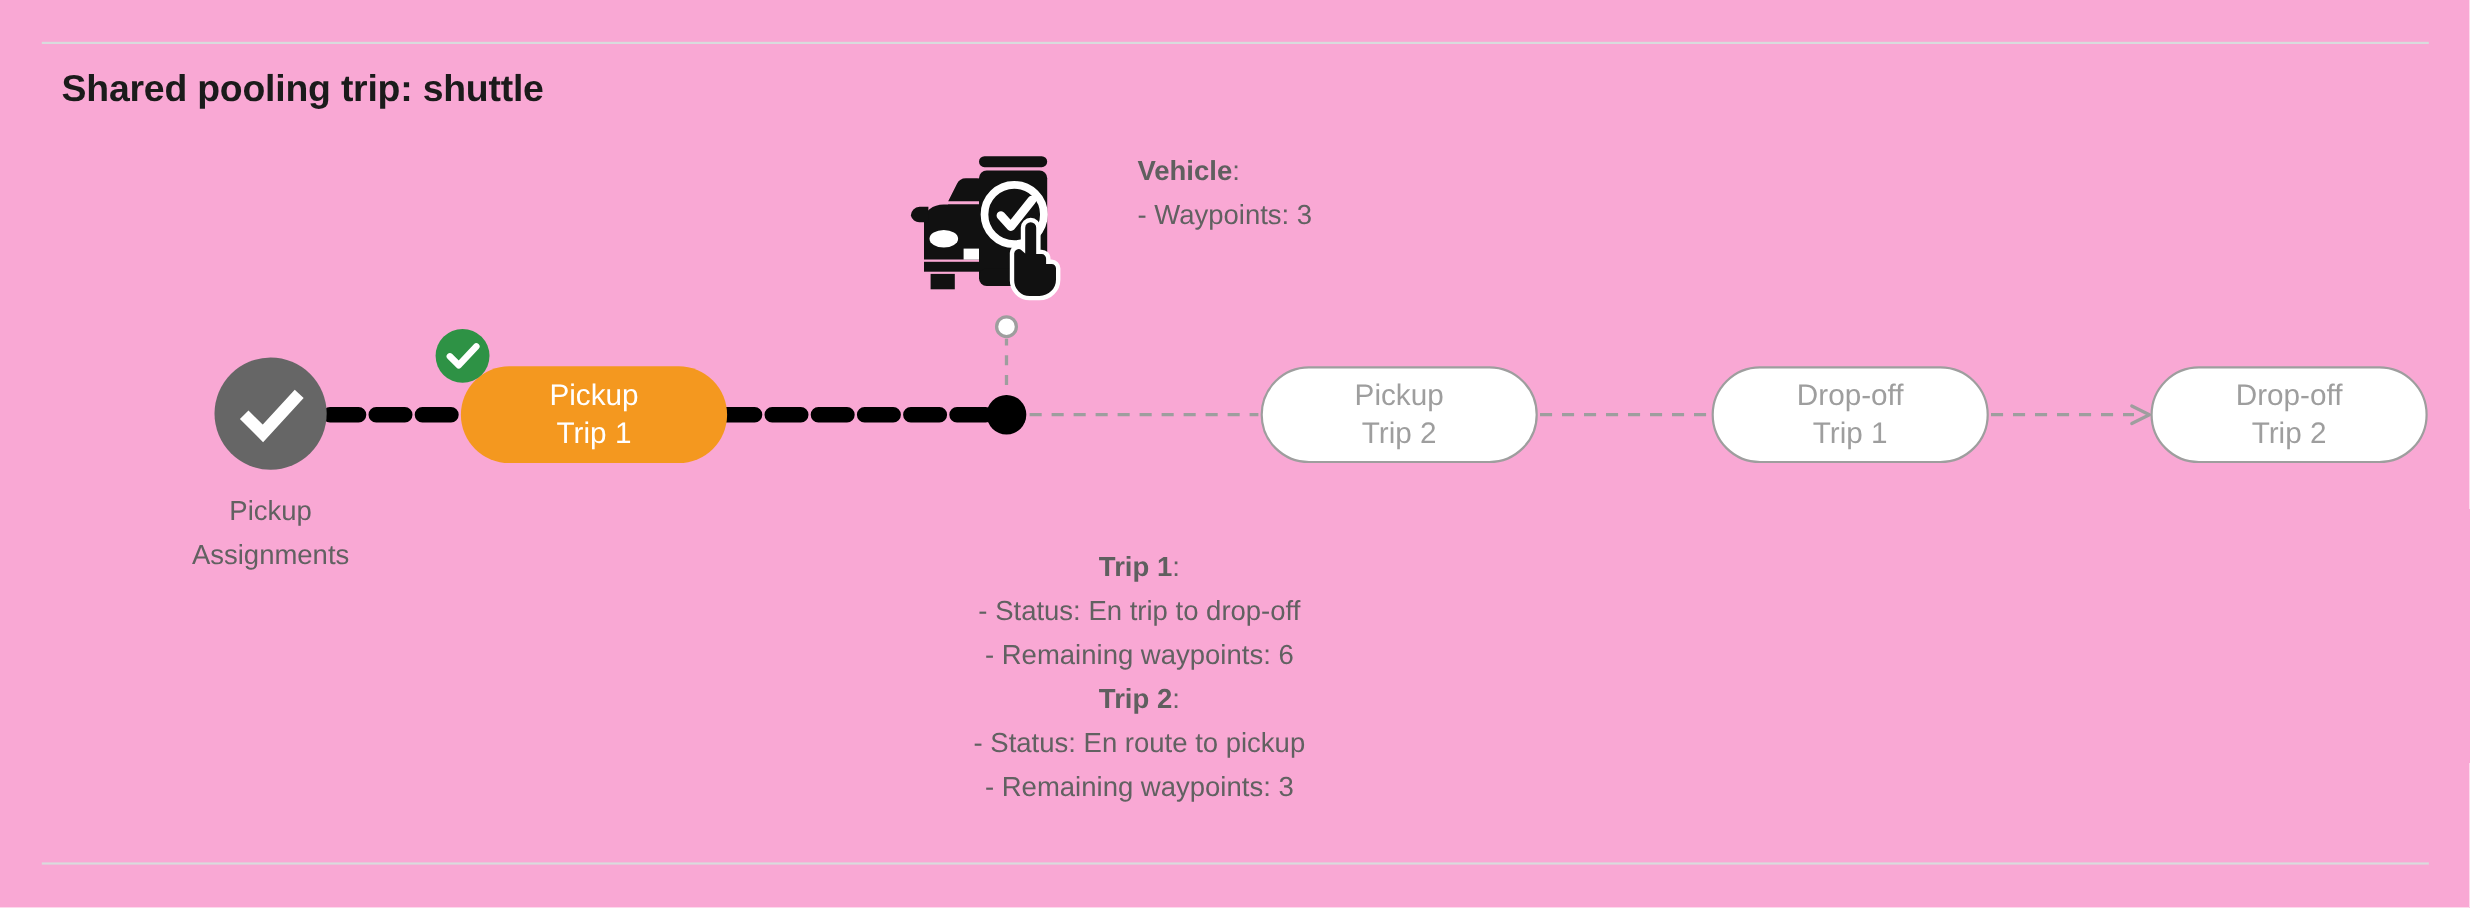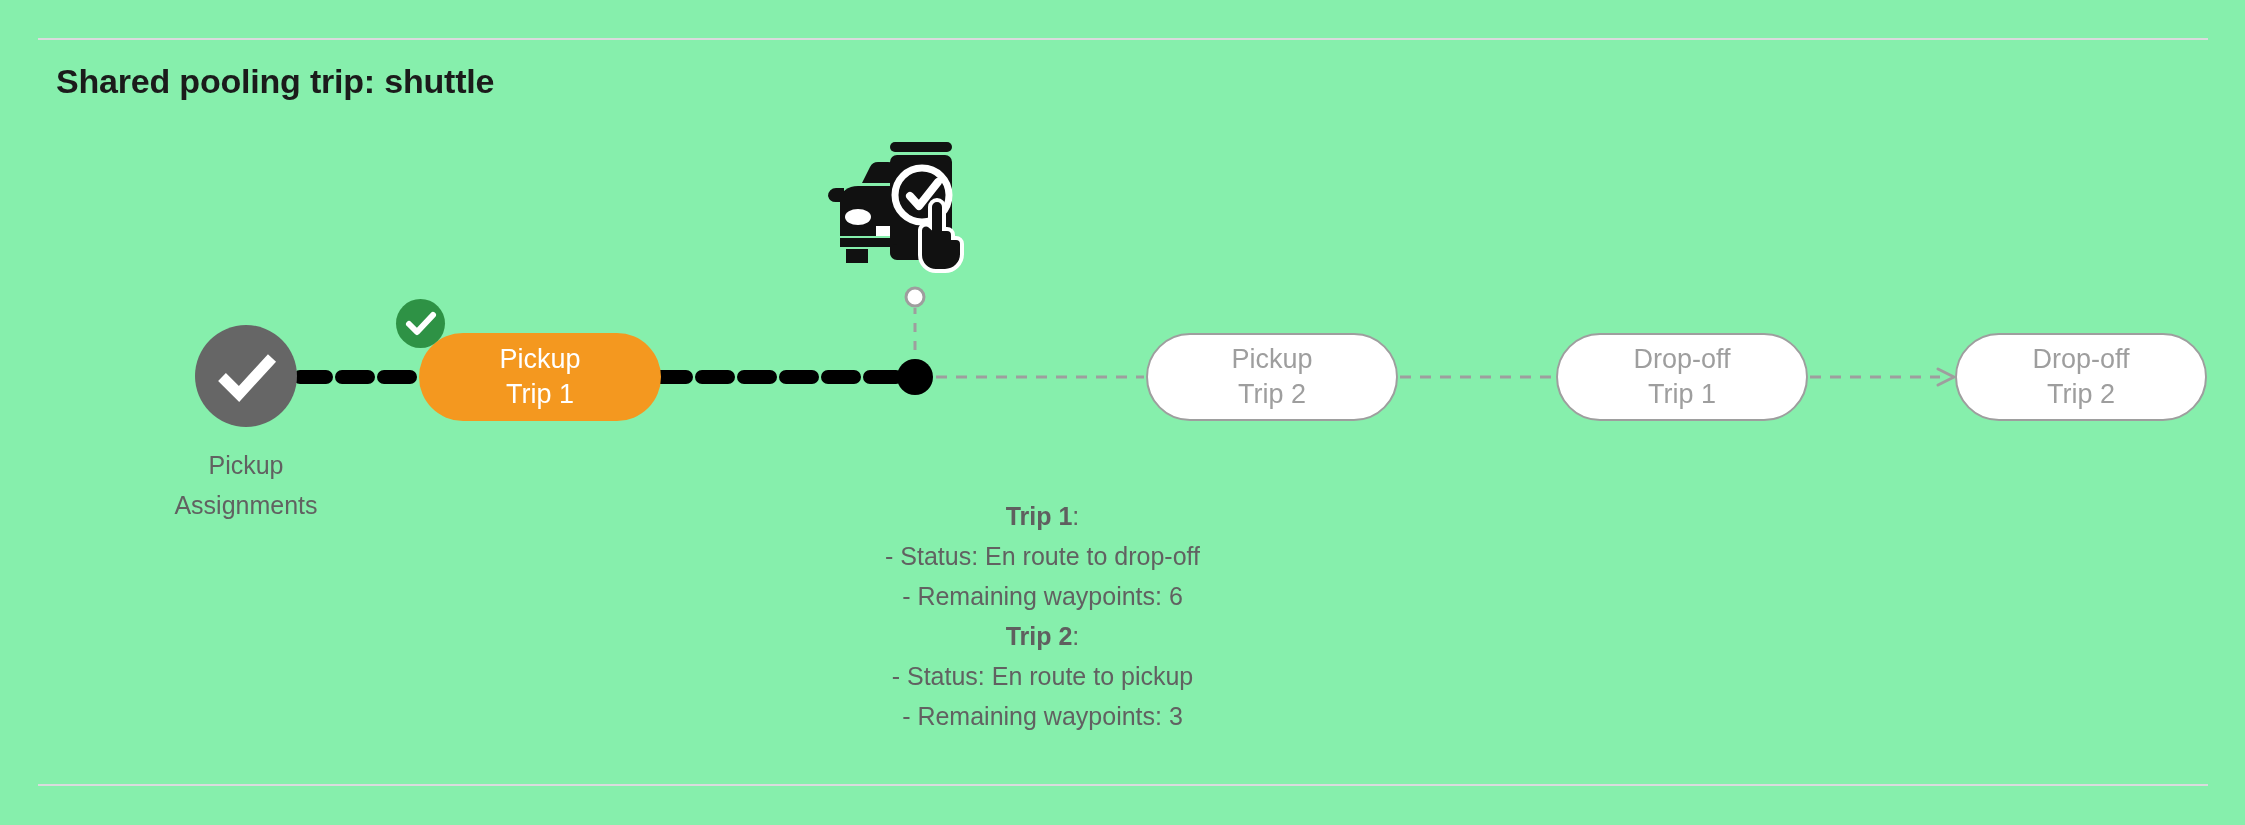--- a/index.html
+++ b/index.html
@@ -8,21 +8,21 @@
     background: #ffffff;
   }
   body {
     font-family: "Liberation Sans", sans-serif;
     -webkit-font-smoothing: antialiased;
   }
   #canvas {
     position: relative;
     width: 2245px;
     height: 825px;
-    background: #86efac;
+    background: #f9a8d4;
     overflow: hidden;
   }
 
   
   .divider {
     position: absolute;
     left: 38px;
     width: 2170px;
     height: 2px;
     background: #d9dbdd;
@@ -254,23 +254,27 @@
 
       <path d="M119 78 a7 7 0 0 1 7 7 v22 h3 a6 6 0 0 1 6 6 v3 h3 a6 6 0 0 1 6 6 v10
                a17 17 0 0 1 -17 17 h-9 a16 16 0 0 1 -16 -16 v-25 a6 6 0 0 1 10 -4 v-19
                a7 7 0 0 1 7 -7 z"></path>
       <path d="M119 78 a7 7 0 0 1 7 7 v22 h3 a6 6 0 0 1 6 6 v3 h3 a6 6 0 0 1 6 6 v10
                a17 17 0 0 1 -17 17 h-9 a16 16 0 0 1 -16 -16 v-25 a6 6 0 0 1 10 -4 v-19
                a7 7 0 0 1 7 -7 z" fill="none" stroke="#ffffff" stroke-width="4"></path>
     </g>
   </svg>
 
+  <div id="vehicle-info">
+    <span class="line"><span class="b">Vehicle</span><span>:</span></span>
+    <span class="line">- Waypoints: 3</span>
+  </div>
 
   <div id="trip-details">
     <span class="line"><span class="b">Trip 1</span><span>:</span></span>
-    <span class="line">- Status:  En route to drop-off</span>
+    <span class="line">- Status:  En trip to drop-off</span>
     <span class="line">- Remaining waypoints: 6</span>
     <span class="line"><span class="b">Trip 2</span><span>:</span></span>
     <span class="line">- Status:  En route to pickup</span>
     <span class="line">- Remaining waypoints: 3</span>
   </div>
 
 </div>
 
 </body></html>

